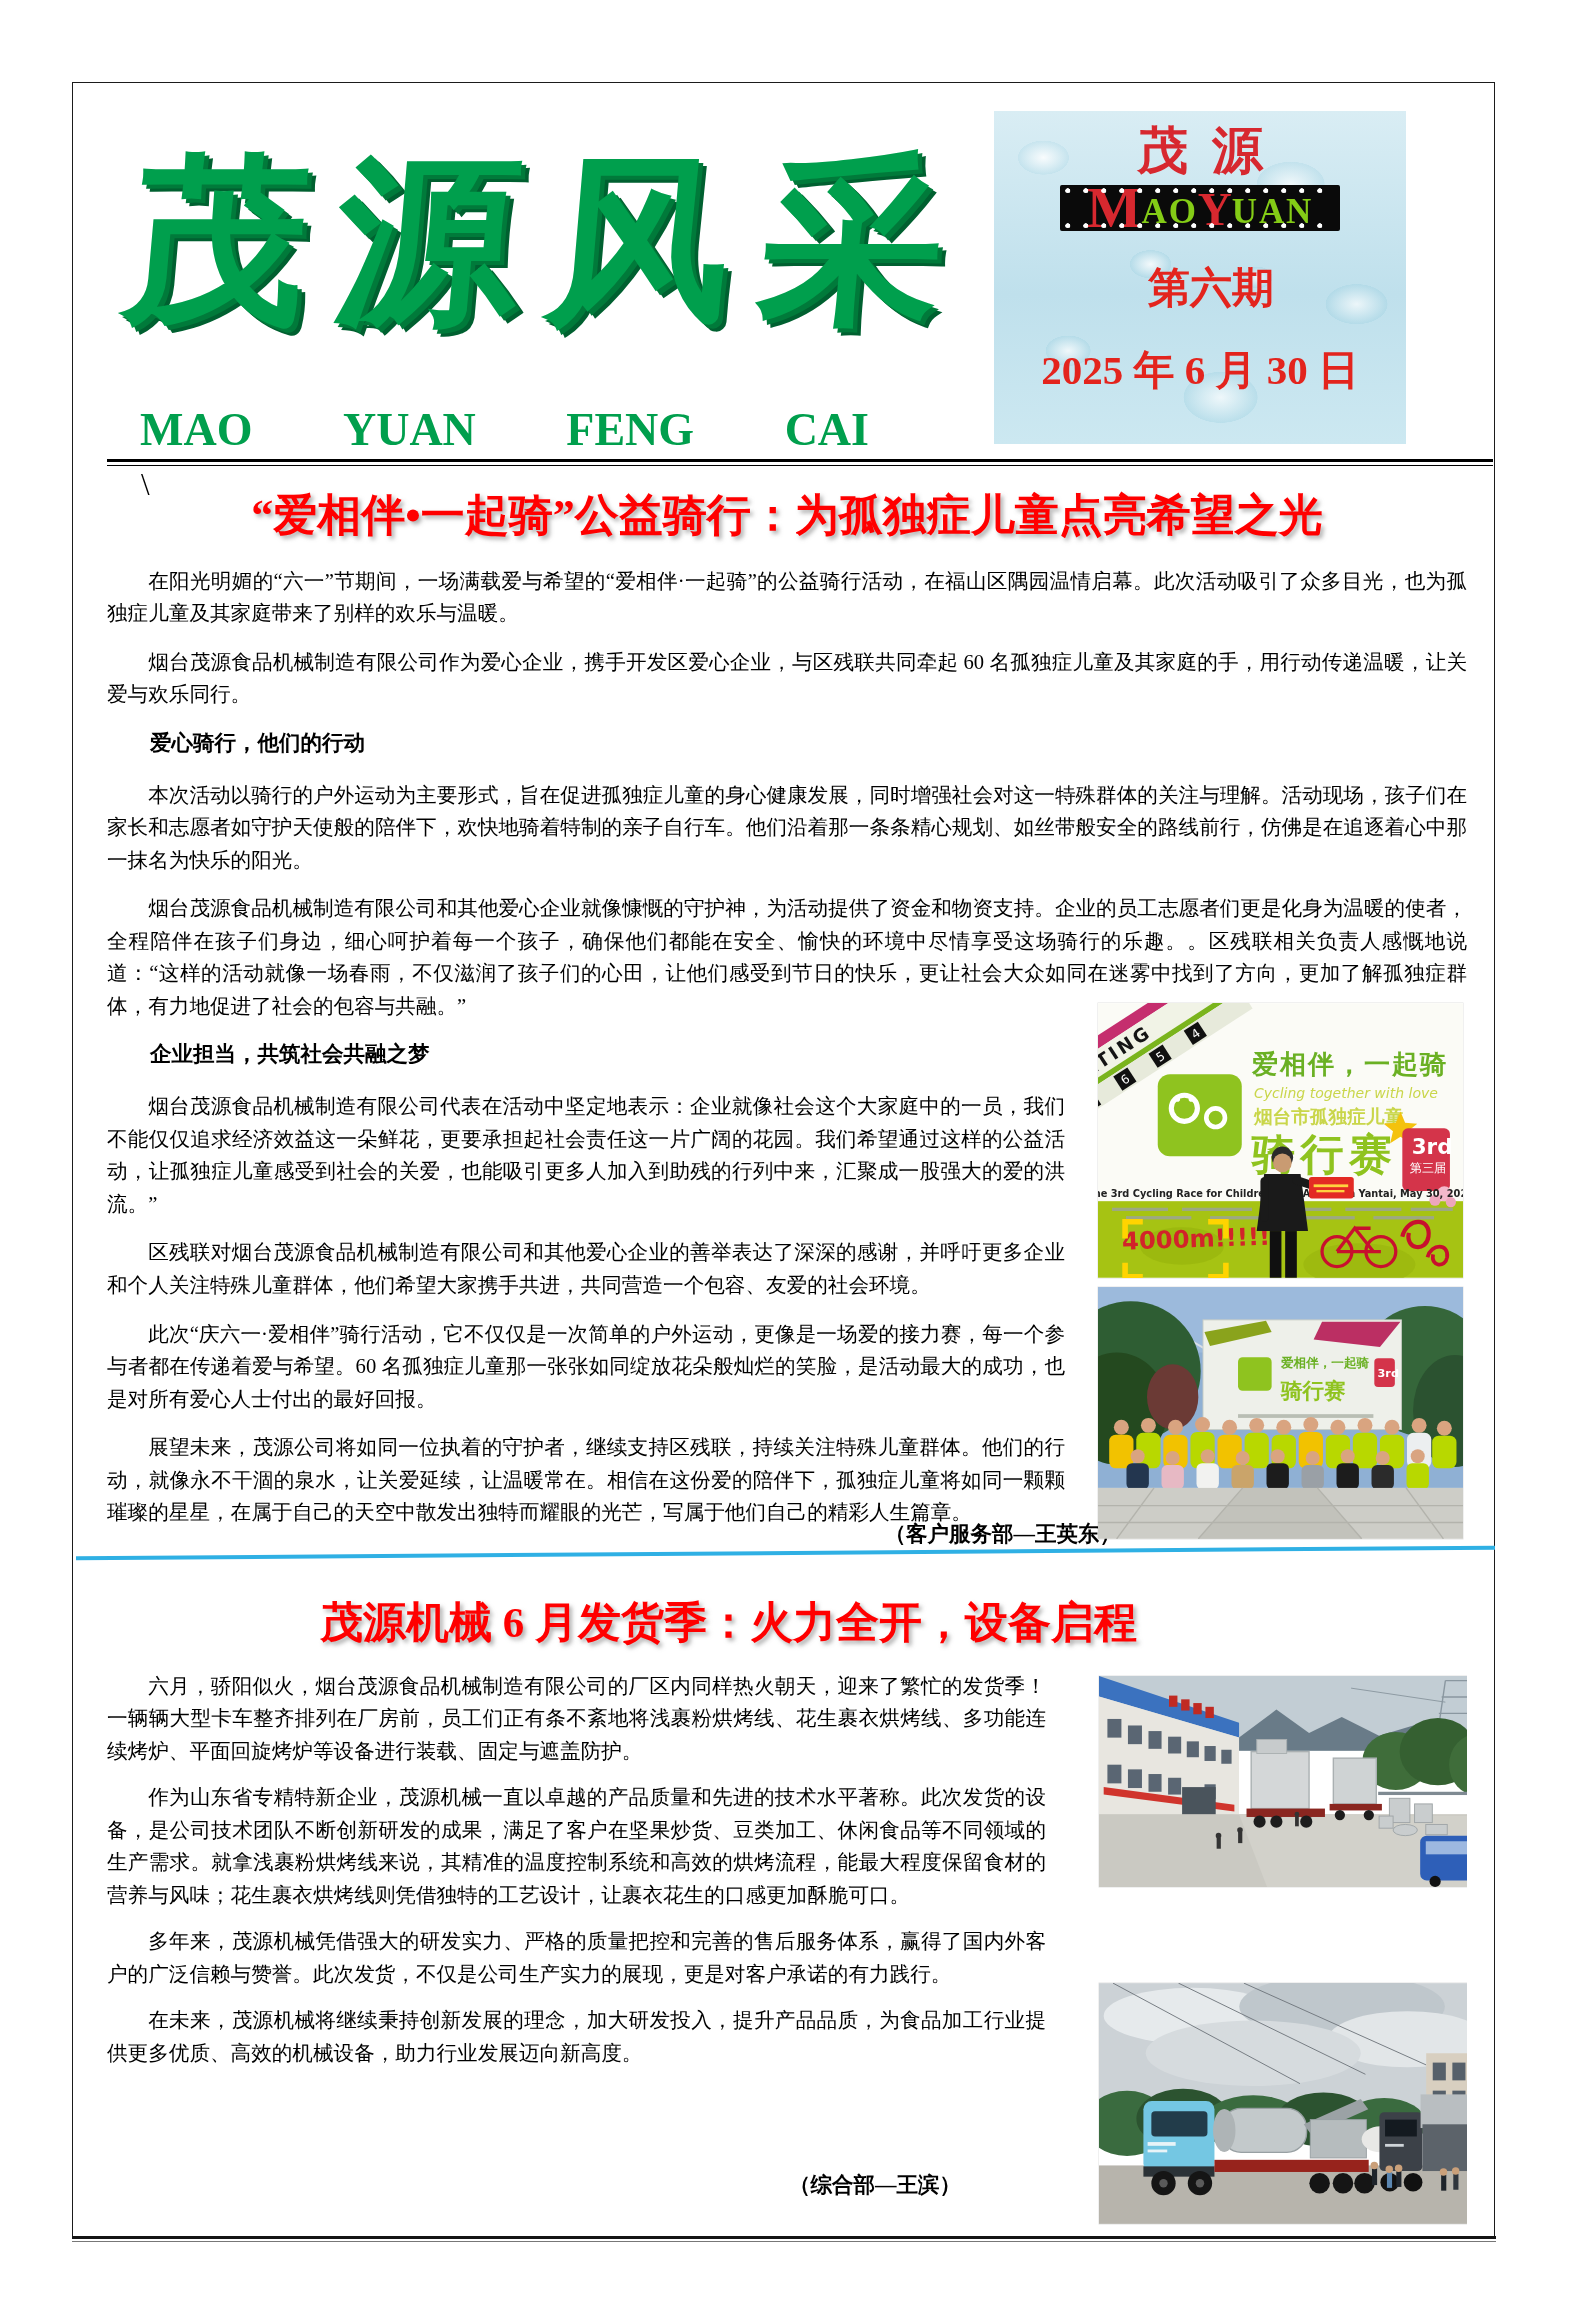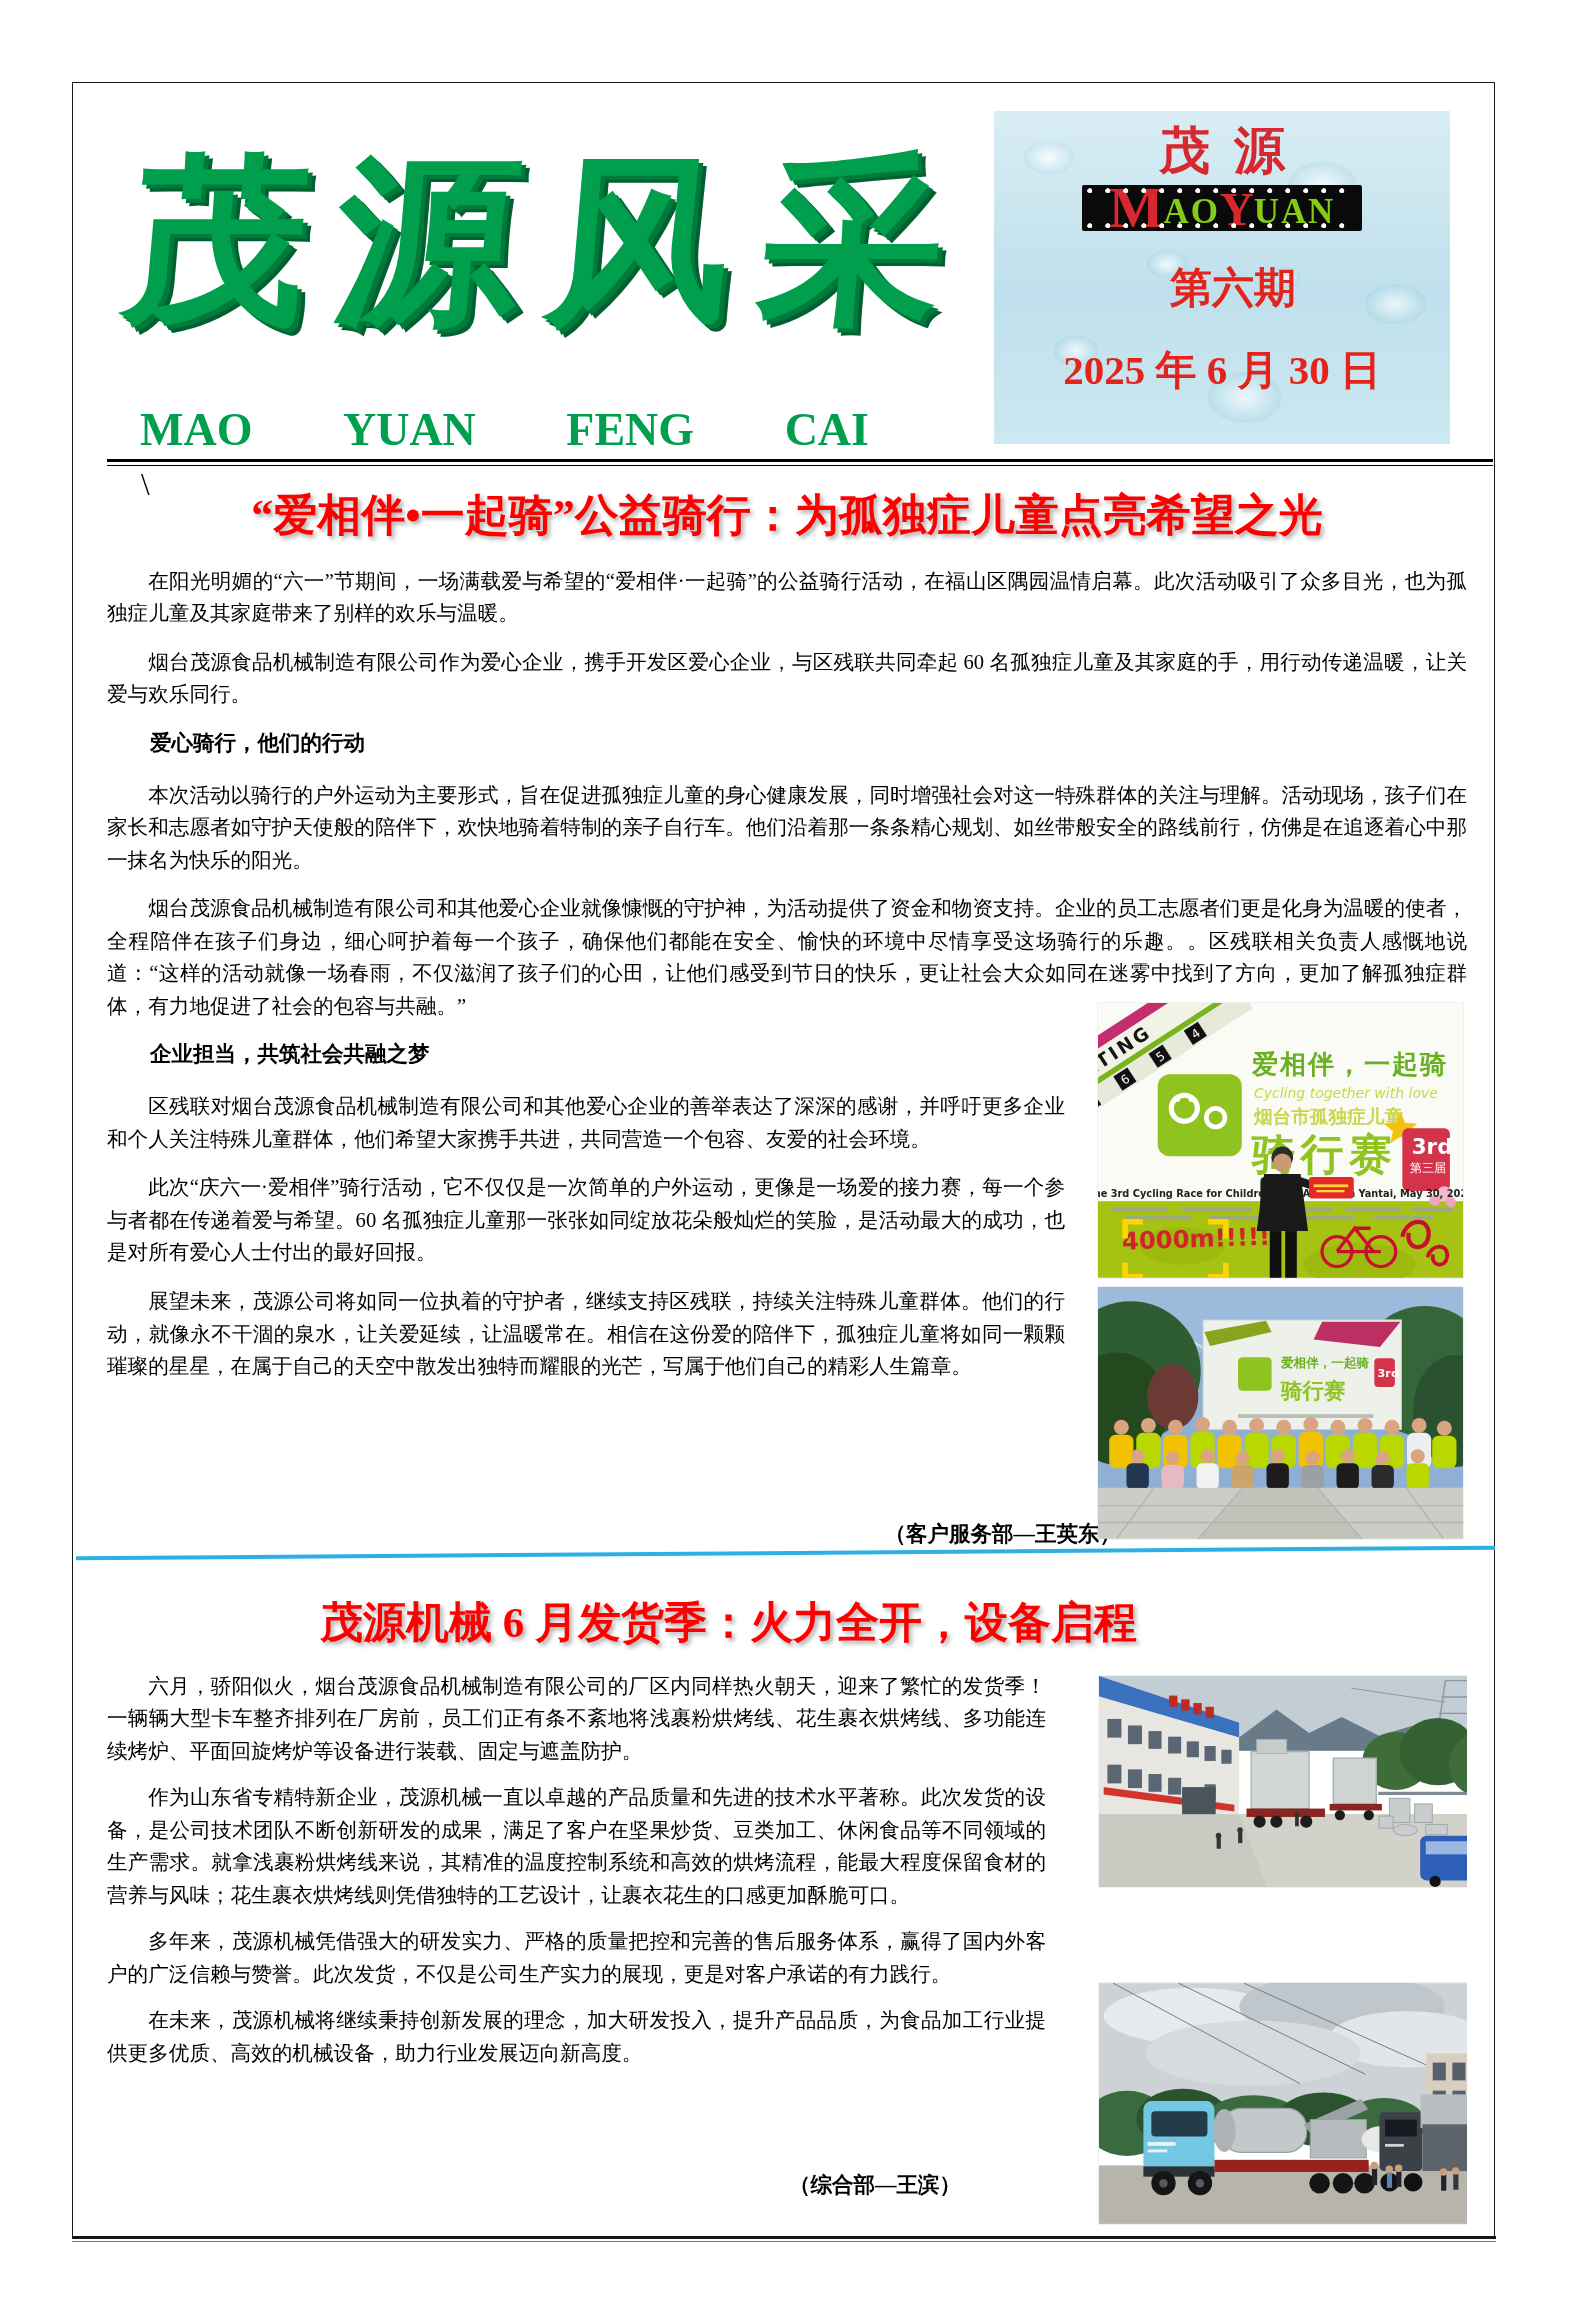--- a/index.html
+++ b/index.html
@@ -11,21 +11,21 @@
         border-top:3.7px solid #141414;border-bottom:1.4px solid #777;}
 
   
   .masthead-title{position:absolute;left:117px;top:89px;width:864px;height:308px;
         display:flex;align-items:center;justify-content:center;
         font-size:182px;font-weight:bold;color:#009F4D;letter-spacing:30px;
         transform:skewX(-5deg);white-space:nowrap;
         text-shadow:4.7px 3.7px 0 #007a3a,8.4px 6.5px 0 #006030;}
   .masthead-en{position:absolute;left:140px;top:403px;width:729px;display:flex;
         justify-content:space-between;font-size:46px;font-weight:bold;color:#009F4D;}
-  .issue-box{position:absolute;left:994px;top:111px;width:456px;height:333px;
+  .issue-box{position:absolute;left:994px;top:111px;width:412px;height:333px;
         background:
           radial-gradient(42px 28px at 12% 14%,rgba(255,255,255,.85),rgba(160,210,226,.25) 60%,rgba(0,0,0,0) 61%),
           radial-gradient(56px 37px at 72% 22%,rgba(255,255,255,.7),rgba(150,205,222,.25) 60%,rgba(0,0,0,0) 61%),
           radial-gradient(33px 22.4px at 38% 46%,rgba(255,255,255,.8),rgba(150,205,222,.3) 62%,rgba(0,0,0,0) 63%),
           radial-gradient(51px 33px at 88% 58%,rgba(255,255,255,.7),rgba(150,205,222,.3) 60%,rgba(0,0,0,0) 61%),
           radial-gradient(37px 25px at 18% 72%,rgba(255,255,255,.75),rgba(150,205,222,.3) 60%,rgba(0,0,0,0) 61%),
           radial-gradient(61px 42px at 55% 86%,rgba(255,255,255,.7),rgba(150,205,222,.3) 60%,rgba(0,0,0,0) 61%),
           radial-gradient(23.4px 17px at 64% 50%,rgba(255,255,255,.8),rgba(150,205,222,.35) 62%,rgba(0,0,0,0) 63%),
           linear-gradient(180deg,#d9edf4 0%,#bfe0ec 55%,#cce8f1 100%);}
   .logo-cn{margin-top:14px;text-align:center;font-size:51px;font-weight:bold;color:#D7282F;
@@ -103,20 +103,21 @@
   <div class="article" id="article1">
     <div class="article-title">“爱相伴•一起骑”公益骑行：为孤独症儿童点亮希望之光</div>
     <div class="body-text">
       <p>在阳光明媚的“六一”节期间，一场满载爱与希望的“爱相伴·一起骑”的公益骑行活动，在福山区隅园温情启幕。此次活动吸引了众多目光，也为孤独症儿童及其家庭带来了别样的欢乐与温暖。</p>
       <p>烟台茂源食品机械制造有限公司作为爱心企业，携手开发区爱心企业，与区残联共同牵起 60 名孤独症儿童及其家庭的手，用行动传递温暖，让关爱与欢乐同行。</p>
       <div class="sub-heading">爱心骑行，他们的行动</div>
       <p>本次活动以骑行的户外运动为主要形式，旨在促进孤独症儿童的身心健康发展，同时增强社会对这一特殊群体的关注与理解。活动现场，孩子们在家长和志愿者如守护天使般的陪伴下，欢快地骑着特制的亲子自行车。他们沿着那一条条精心规划、如丝带般安全的路线前行，仿佛是在追逐着心中那一抹名为快乐的阳光。</p>
       <p>烟台茂源食品机械制造有限公司和其他爱心企业就像慷慨的守护神，为活动提供了资金和物资支持。企业的员工志愿者们更是化身为温暖的使者，全程陪伴在孩子们身边，细心呵护着每一个孩子，确保他们都能在安全、愉快的环境中尽情享受这场骑行的乐趣。。区残联相关负责人感慨地说道：“这样的活动就像一场春雨，不仅滋润了孩子们的心田，让他们感受到节日的快乐，更让社会大众如同在迷雾中找到了方向，更加了解孤独症群体，有力地促进了社会的包容与共融。”</p>
       <div class="wrap-spacer"></div>
       <div class="sub-heading">企业担当，共筑社会共融之梦</div>
+      <p>烟台茂源食品机械制造有限公司代表在活动中坚定地表示：企业就像社会这个大家庭中的一员，我们不能仅仅追求经济效益这一朵鲜花，更要承担起社会责任这一片广阔的花园。我们希望通过这样的公益活动，让孤独症儿童感受到社会的关爱，也能吸引更多人加入到助残的行列中来，汇聚成一股强大的爱的洪流。”</p>
       <p>区残联对烟台茂源食品机械制造有限公司和其他爱心企业的善举表达了深深的感谢，并呼吁更多企业和个人关注特殊儿童群体，他们希望大家携手共进，共同营造一个包容、友爱的社会环境。</p>
       <p>此次“庆六一·爱相伴”骑行活动，它不仅仅是一次简单的户外运动，更像是一场爱的接力赛，每一个参与者都在传递着爱与希望。60 名孤独症儿童那一张张如同绽放花朵般灿烂的笑脸，是活动最大的成功，也是对所有爱心人士付出的最好回报。</p>
       <p>展望未来，茂源公司将如同一位执着的守护者，继续支持区残联，持续关注特殊儿童群体。他们的行动，就像永不干涸的泉水，让关爱延续，让温暖常在。相信在这份爱的陪伴下，孤独症儿童将如同一颗颗璀璨的星星，在属于自己的天空中散发出独特而耀眼的光芒，写属于他们自己的精彩人生篇章。</p>
     </div>
     <div class="attribution">（客户服务部—王英东）</div>
 
     <svg class="photo" id="photo1" viewBox="0 0 782 588">
       <rect x="0" y="0" width="782" height="424" fill="#fbfbf6"></rect>
       <rect x="0" y="424" width="782" height="164" fill="#a6c313"></rect>
       <ellipse cx="180" cy="520" rx="90" ry="40" fill="#96b20c" opacity="0.6"></ellipse>

